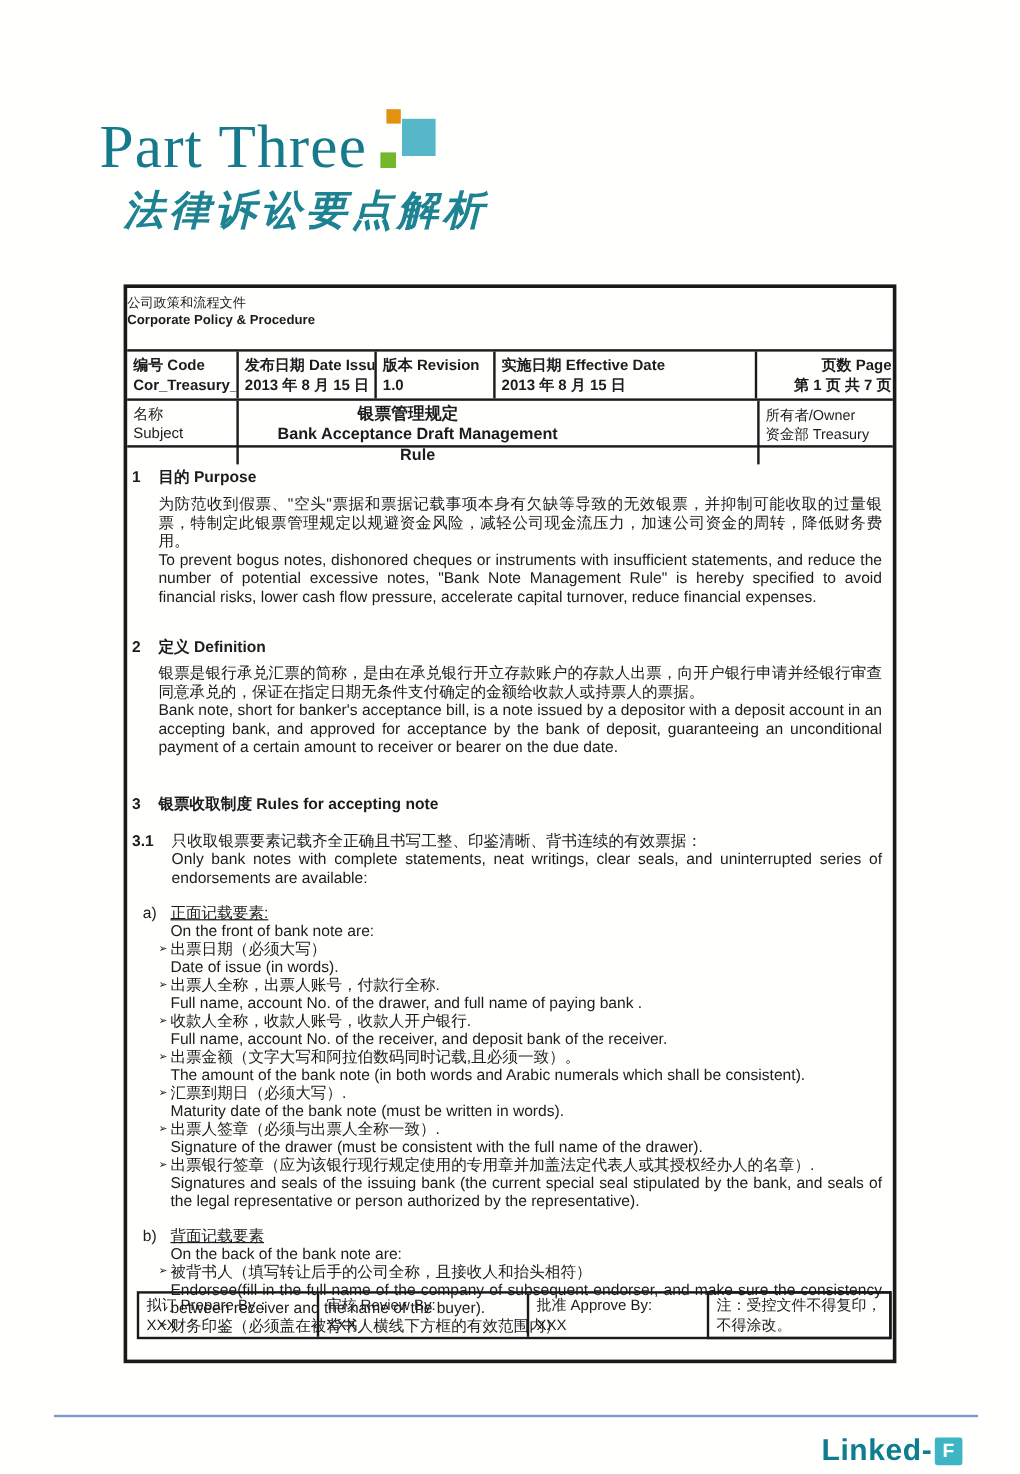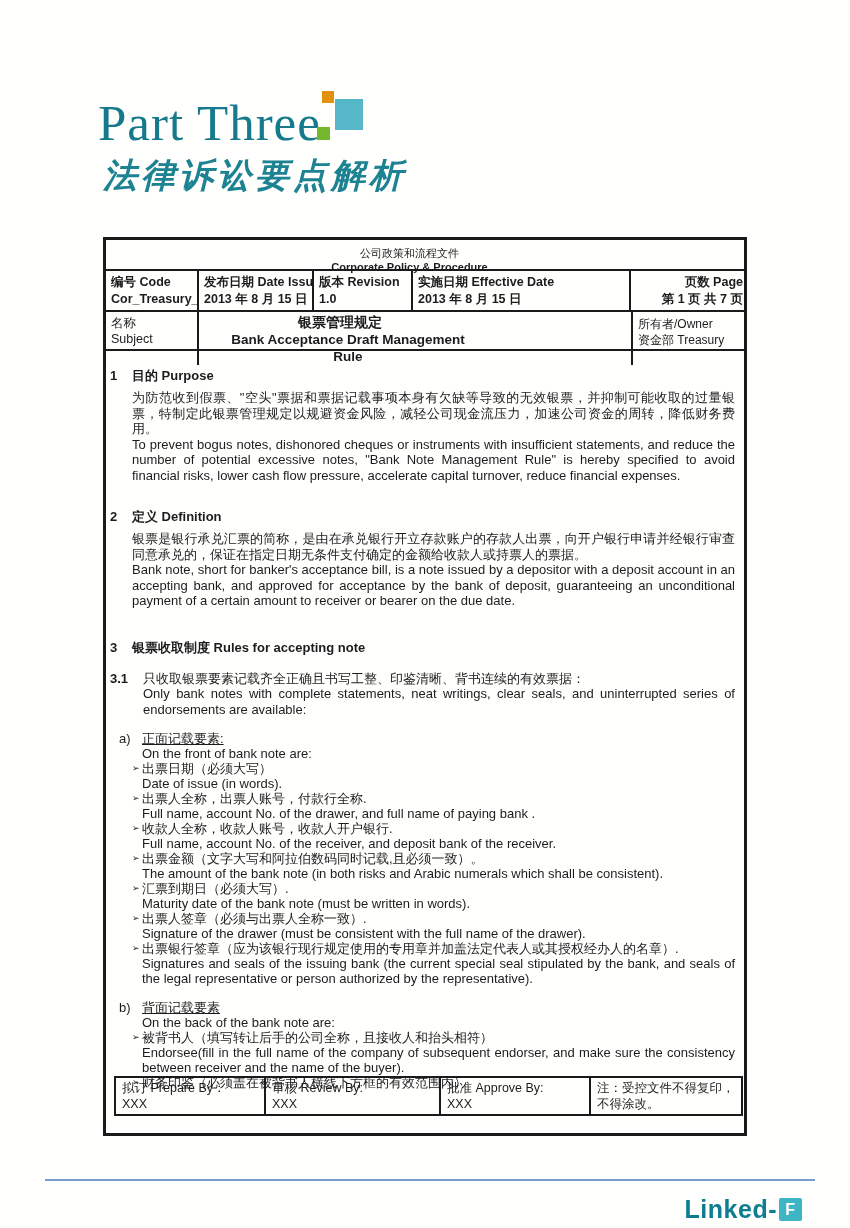--- a/index.html
+++ b/index.html
@@ -1,33 +1,33 @@
 <!DOCTYPE html>
 <html><head>
 <meta charset="utf-8">
 <style>
   html,body{margin:0;padding:0;background:#ffffff;}
   .page{position:relative;width:850px;height:1228px;background:#fffffe;overflow:hidden;
         font-family:"Liberation Sans","DejaVu Sans",sans-serif;color:#1c1c1c;}
 
   
-  .brand-title{position:absolute;left:98px;top:98px;font-family:"Liberation Serif","DejaVu Serif",serif;
+  .brand-title{position:absolute;left:83px;top:98px;font-family:"Liberation Serif","DejaVu Serif",serif;
                font-size:51px;line-height:1;color:#16798c;letter-spacing:1px;}
   .sq{position:absolute;display:block;}
   .sq-orange{left:322px;top:91px;width:12px;height:12px;background:#e2920e;}
   .sq-teal{left:335px;top:99px;width:28px;height:31px;background:#55b7c8;}
   .sq-green{left:317px;top:127px;width:13px;height:13px;background:#74b72c;}
   .brand-subtitle{position:absolute;left:103px;top:153px;font-family:"Liberation Serif","DejaVu Serif",serif;
                   font-style:italic;font-weight:700;font-size:34px;color:#1d8292;letter-spacing:4px;}
 
   
   .docbox{position:absolute;left:103px;top:237px;width:644px;height:899px;box-sizing:border-box;
           border:3px solid #1a1a1a;background:#fffffe;}
-  .banner{height:31px;box-sizing:border-box;border-bottom:2px solid #1a1a1a;
-          text-align:center;padding:6px 31px 0 0;font-size:11px;line-height:14px;}
+  .banner{height:53px;box-sizing:border-box;border-bottom:2px solid #1a1a1a;
+          text-align:left;padding:6px 31px 0 0;font-size:11px;line-height:14px;}
   .banner .bn-en{font-weight:600;}
 
   .meta1{display:grid;grid-template-columns:93px 115px 99px 218px 1fr;height:41px;box-sizing:border-box;
          border-bottom:2px solid #1a1a1a;}
   .meta1 .cell{border-right:2px solid #1a1a1a;padding:3px 1px 0 5px;font-size:12.5px;line-height:17px;
                font-weight:600;overflow:hidden;white-space:nowrap;}
   .meta1 .cell:last-child{border-right:none;text-align:right;}
 
   .meta2{display:grid;grid-template-columns:93px 434px 1fr;height:39px;box-sizing:border-box;
          border-bottom:2px solid #1a1a1a;}
@@ -188,21 +188,21 @@
             <span class="marker">➢</span>
             <div class="b-text">
               <div>收款人全称，收款人账号，收款人开户银行.</div>
               <div>Full name, account No. of the receiver, and deposit bank of the receiver.</div>
             </div>
           </div>
           <div class="bullet">
             <span class="marker">➢</span>
             <div class="b-text">
               <div>出票金额（文字大写和阿拉伯数码同时记载,且必须一致）。</div>
-              <div>The amount of the bank note (in both risks and Arabic numerals which shall be consistent).</div>
+              <div>The amount of the bank note (in both words and Arabic numerals which shall be consistent).</div>
             </div>
           </div>
           <div class="bullet">
             <span class="marker">➢</span>
             <div class="b-text">
               <div>汇票到期日（必须大写）.</div>
               <div>Maturity date of the bank note (must be written in words).</div>
             </div>
           </div>
           <div class="bullet">

